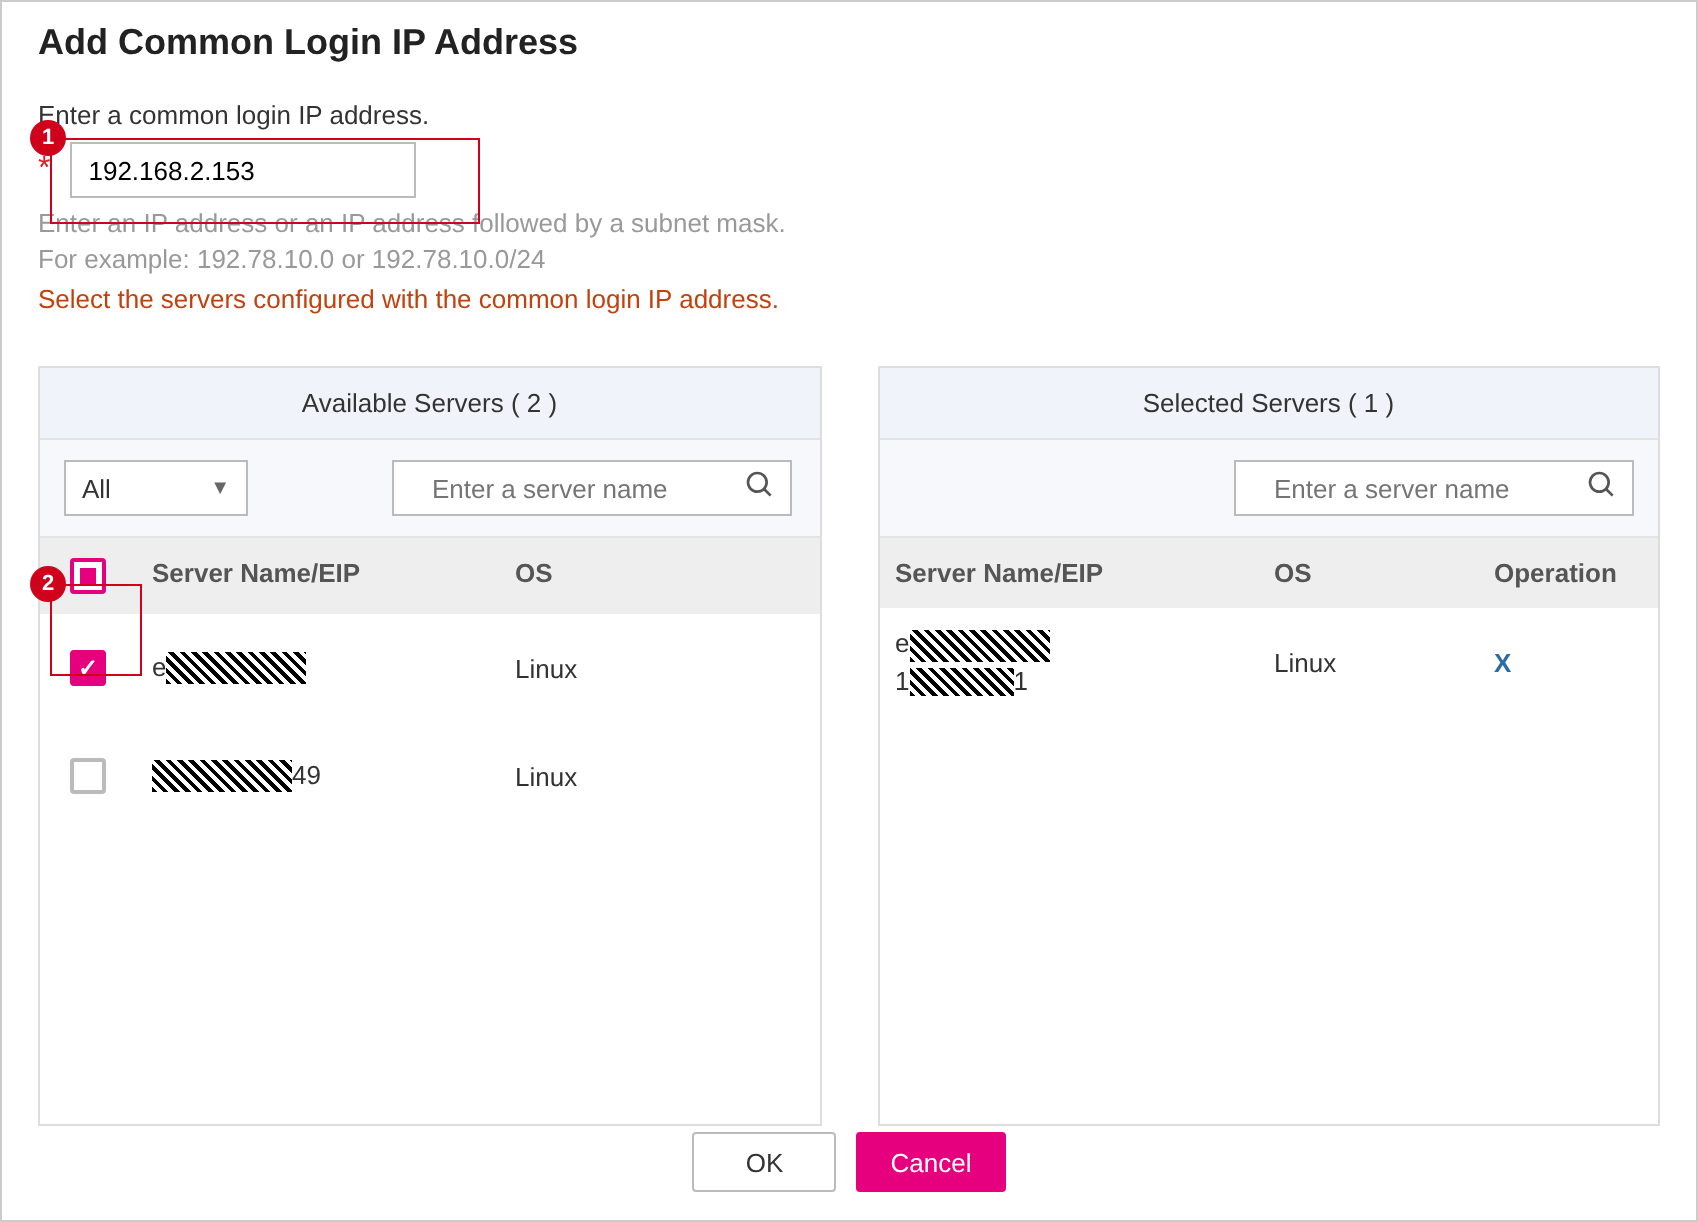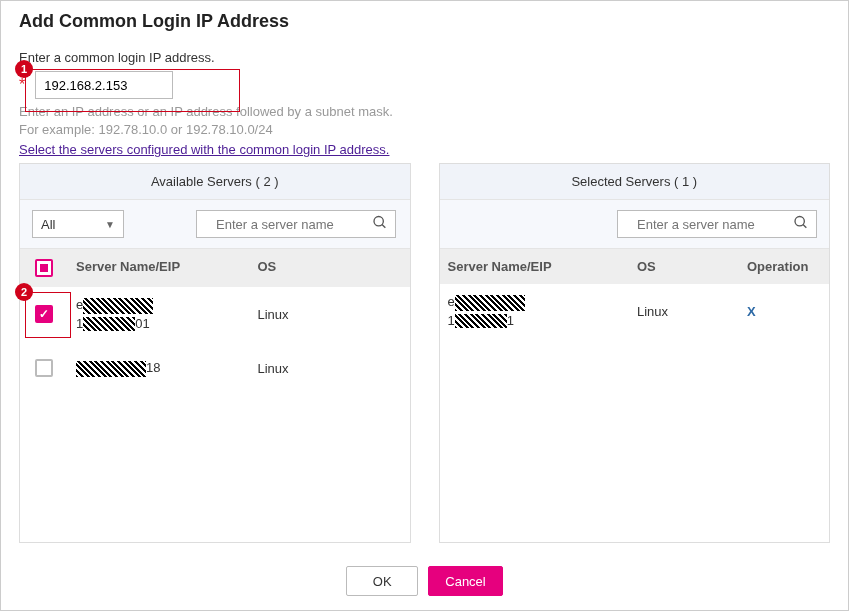--- a/index.html
+++ b/index.html
@@ -2,23 +2,23 @@
 <html><head>
 <meta charset="utf-8">
 <style>
   * { box-sizing: border-box; margin: 0; padding: 0; }
   body { font-family: Arial, Helvetica, sans-serif; font-size: 13px; color: #333; background: #fff; }
   .dialog { width: 849px; height: 611px; border: 1px solid #ccc; padding: 10px 18px 14px 18px; position: relative; }
   .title { font-size: 18px; font-weight: bold; color: #222; margin-bottom: 18px; }
   .instr { font-size: 13px; color: #333; margin-bottom: 6px; }
   .req-row { display: flex; align-items: center; gap: 10px; margin-bottom: 4px; }
   .asterisk { color: #e41f2b; font-size: 16px; line-height: 24px; }
-  .ip-input { width: 138px; height: 28px; border: 1px solid #bbb; padding: 0 8px; font-size: 13px; }
+  .ip-input { width: 173px; height: 28px; border: 1px solid #bbb; padding: 0 8px; font-size: 13px; }
   .helper { color: #999; font-size: 13px; line-height: 1.35; margin-bottom: 4px; }
-  .instr2 { font-size: 13px; color: #4c1d95; margin-bottom: 6px; text-decoration: underline; }
+  .instr2 { font-size: 13px; color: #c2410c; margin-bottom: 26px; }
 
   .panels { display: flex; gap: 28px; }
   .panel { flex: 1; border: 1px solid #ddd; height: 380px; display: flex; flex-direction: column; }
   .panel-title { text-align: center; font-size: 13px; color: #333; background: #f0f3f9; padding: 10px 0; border-bottom: 1px solid #e4e4e4; }
   .panel-toolbar { display: flex; align-items: center; gap: 72px; padding: 10px 12px; background: #f6f8fc; border-bottom: 1px solid #e4e4e4; }
   .panel-toolbar.right { justify-content: flex-end; }
   .dropdown { display: inline-flex; align-items: center; width: 92px; height: 28px; border: 1px solid #bbb; background: #fff; padding: 0 8px; justify-content: space-between; cursor: pointer; }
   .chev { font-size: 10px; color: #666; }
   .search-wrap { position: relative; width: 200px; }
   .search-input { width: 100%; height: 28px; border: 1px solid #bbb; padding: 0 30px 0 19px; font-size: 13px; color: #444; }
@@ -112,30 +112,29 @@
         <div class="th col-name">Server Name/EIP</div>
         <div class="th col-os">OS</div>
       </div>
       <div class="tbody">
         <div class="row">
           <div class="td col-chk">
             <span class="chkbox checked"></span>
           </div>
           <div class="td col-name">
             <div class="line1"><span>e</span><span class="obf"></span></div>
-            <div class="line2"><span>1</span><span class="obf small"></span><span>01</span></div>
           </div>
           <div class="td col-os">Linux</div>
         </div>
         <div class="row">
           <div class="td col-chk">
             <span class="chkbox empty"></span>
           </div>
           <div class="td col-name">
-            <div class="line1"><span class="obf"></span><span>18</span></div>
+            <div class="line1"><span class="obf"></span><span>49</span></div>
           </div>
           <div class="td col-os">Linux</div>
         </div>
       </div>
     </div>
 
     <div class="panel">
       <div class="panel-title">Selected Servers ( 1 )</div>
       <div class="panel-toolbar right">
         <div class="search-wrap">

